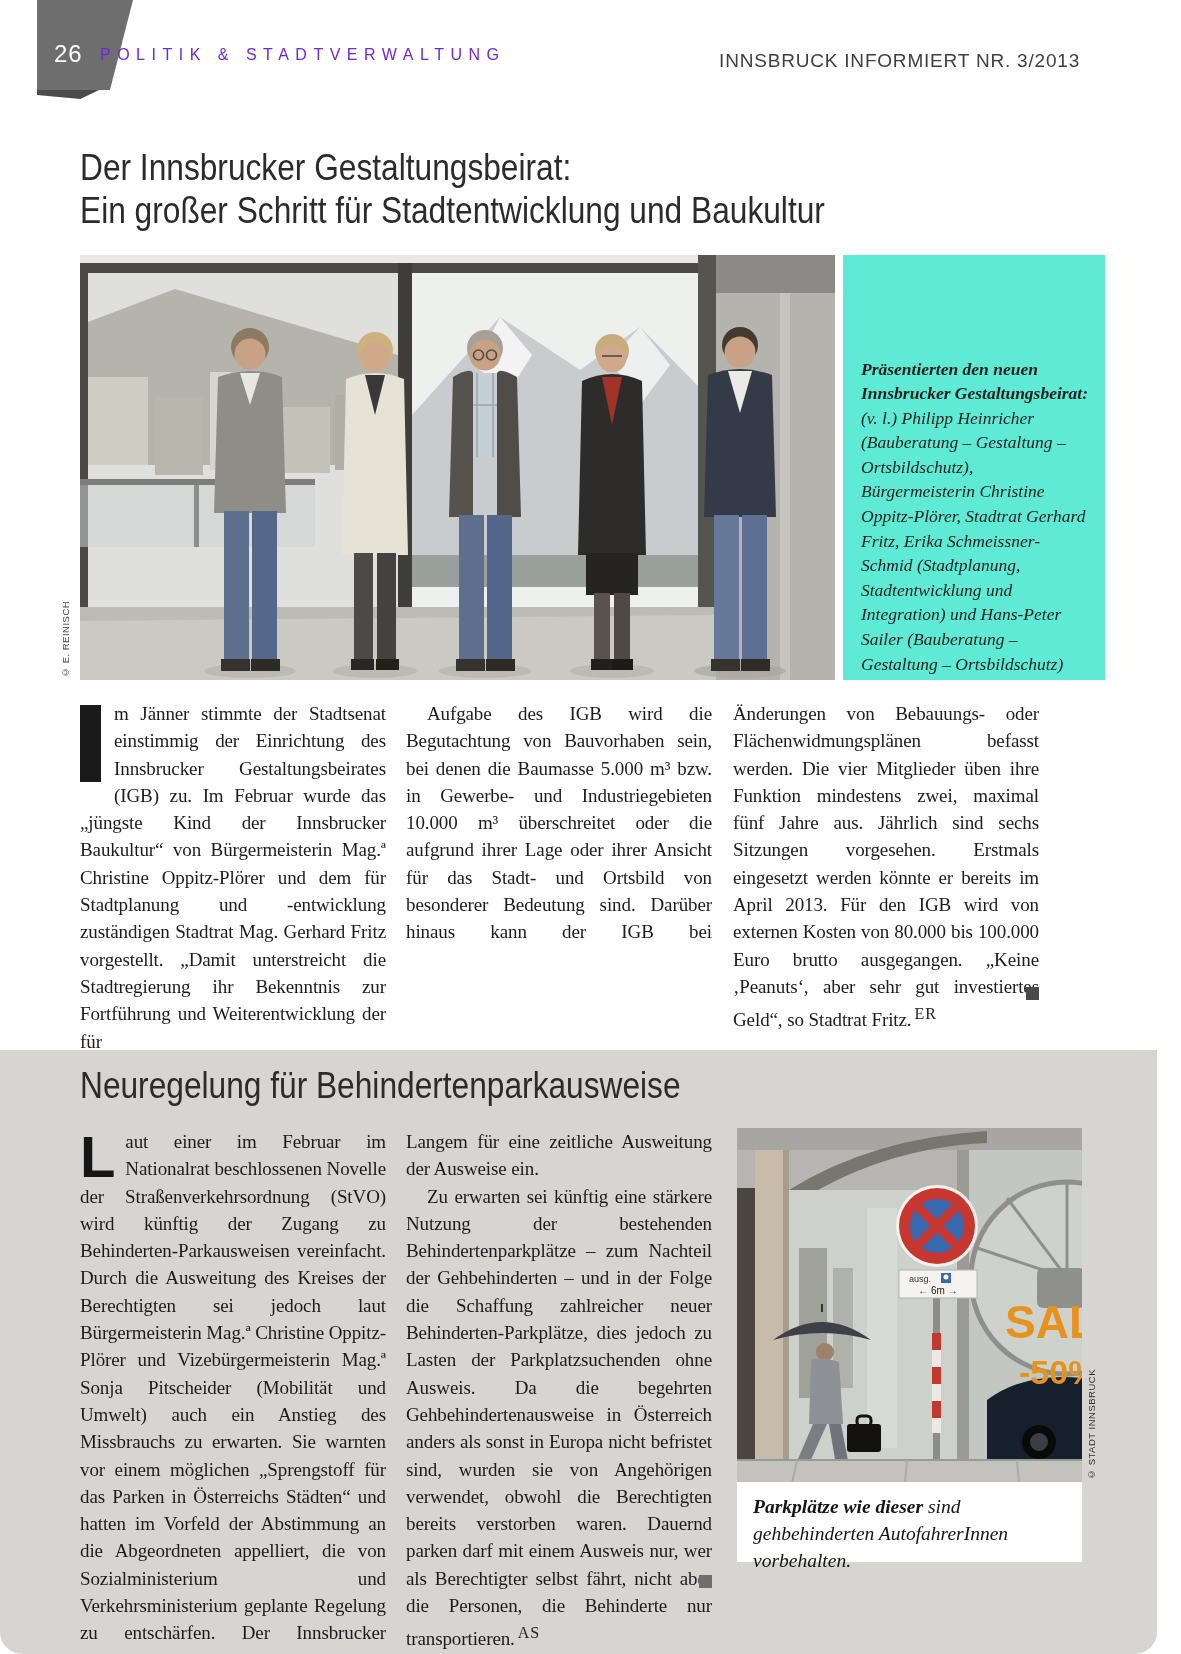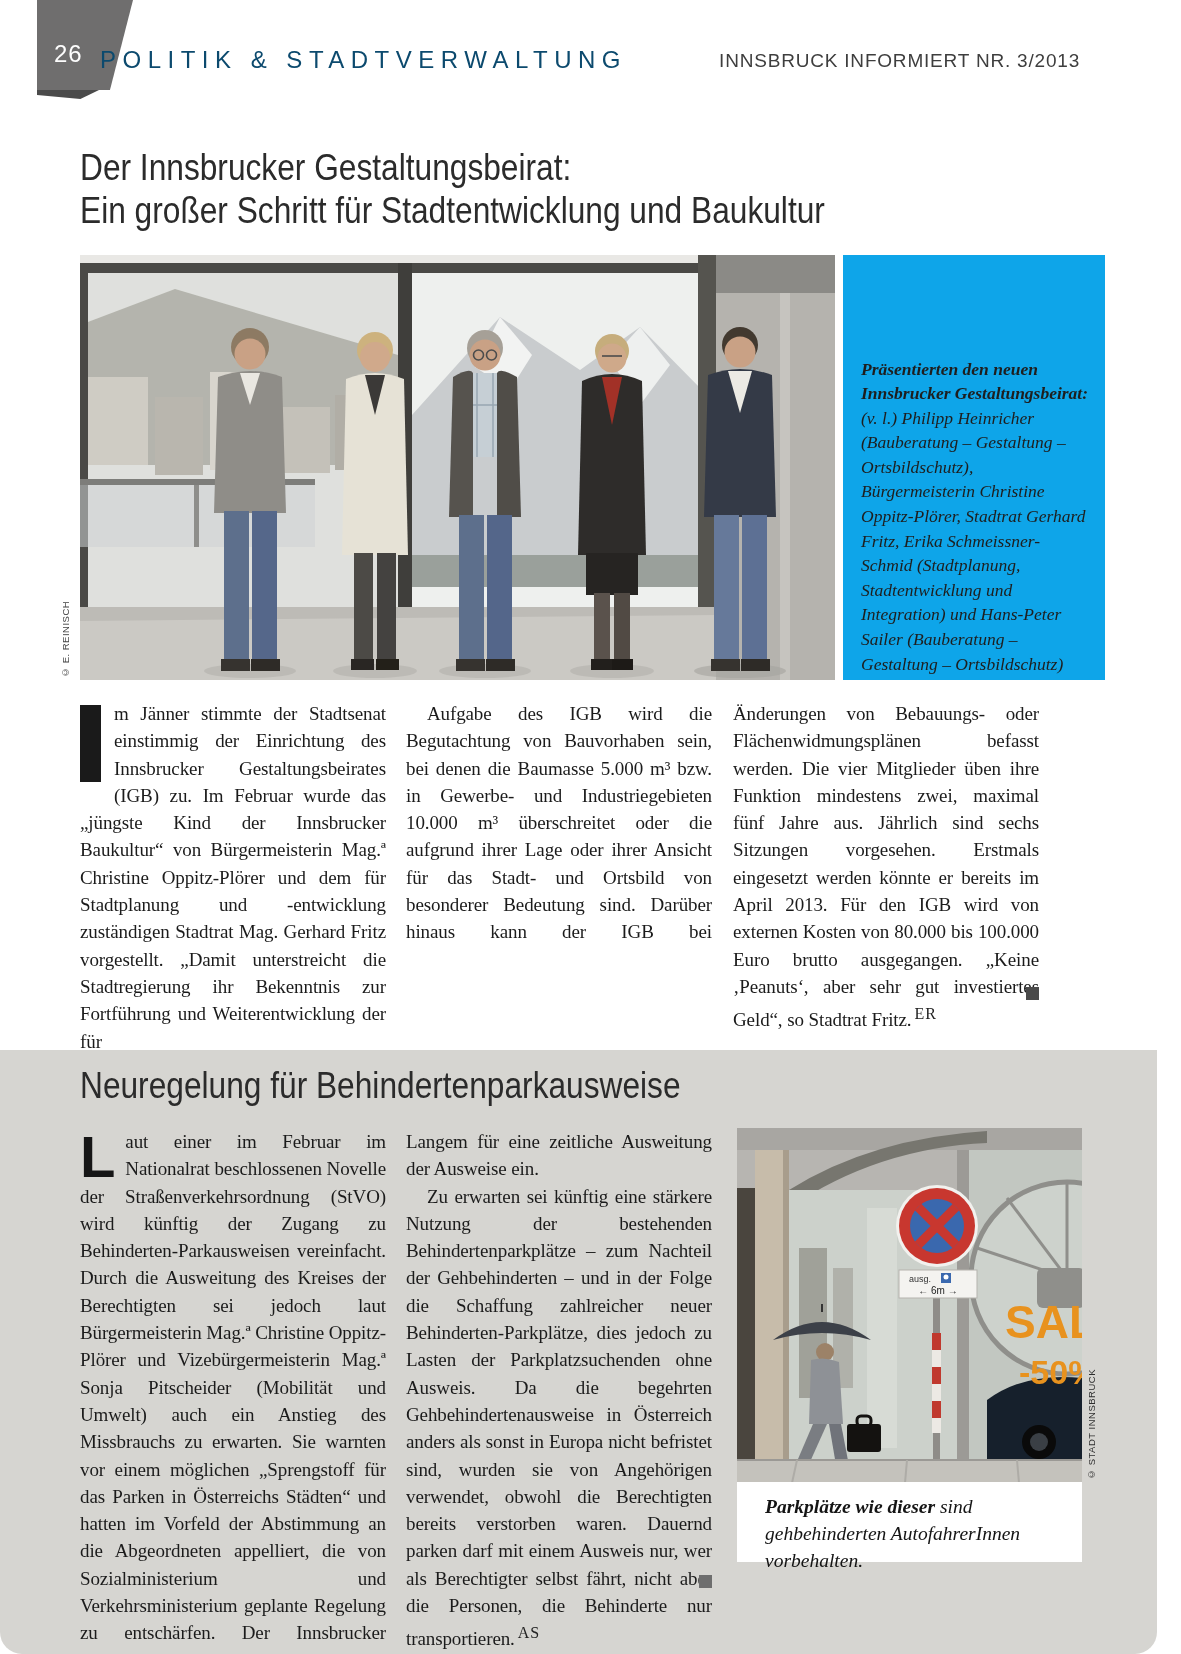--- a/index.html
+++ b/index.html
@@ -7,36 +7,36 @@
         font-family:"Liberation Serif",serif;color:#1b1b1b;border-radius:22px;}
 
   
   .page-tab{position:absolute;left:37px;top:0;width:96px;height:90px;background:#6f6e6e;
             clip-path:polygon(0 0,100% 0,76% 100%,0 100%);}
   .page-tab-num{position:absolute;left:17px;top:40px;font-family:"Liberation Sans",sans-serif;
                 font-size:24px;color:#fdfdfd;letter-spacing:1px;}
   .page-tab-shadow{position:absolute;left:37px;top:90px;width:62px;height:9px;background:#4b4b4b;
                    clip-path:polygon(0 0,100% 0,70% 100%,0 55%);}
   .section-title{position:absolute;left:100px;top:46px;font-family:"Liberation Sans",sans-serif;
-                 font-size:24px;letter-spacing:6.5px;color:#0c4a6e;white-space:nowrap;}
+                 font-size:16px;letter-spacing:6.5px;color:#6d28d9;white-space:nowrap;}
   .issue-label{position:absolute;right:77px;top:50px;font-family:"Liberation Sans",sans-serif;
                font-size:19px;letter-spacing:.8px;color:#3e3e3e;white-space:nowrap;}
 
   
   .headline{position:absolute;font-family:"Liberation Sans",sans-serif;color:#2b2b2b;
             transform:scaleX(.88);transform-origin:0 0;white-space:nowrap;}
   .headline-1{left:80px;top:146px;font-size:36px;line-height:43px;}
   .headline-2{left:80px;top:1064px;font-size:36px;line-height:43px;}
 
   
   .photo1{position:absolute;left:80px;top:255px;width:755px;height:425px;overflow:hidden;background:#e9e8e5;}
   .credit-left{position:absolute;left:60px;top:586px;height:92px;writing-mode:vertical-rl;
                transform:rotate(180deg);font-family:"Liberation Sans",sans-serif;font-size:9.5px;
                letter-spacing:.5px;color:#444;white-space:nowrap;}
-  .caption-box{position:absolute;left:843px;top:255px;width:262px;height:425px;background:#0ea5e9;
+  .caption-box{position:absolute;left:843px;top:255px;width:262px;height:425px;background:#5eead4;
                box-sizing:border-box;padding:84px 16px 0 18px;font-style:italic;font-size:17.5px;
                line-height:24.6px;color:#1e1e1e;}
   .caption-box strong{font-weight:bold;}
 
   
   .col{position:absolute;width:306px;text-align:justify;font-size:19px;line-height:27.3px;
        color:#1b1b1b;letter-spacing:-0.1px;hyphens:auto;}
   .col p{margin:0;}
   .cont{text-align-last:justify;}
   .indent{text-indent:1.1em;}
@@ -55,21 +55,21 @@
 
   
   .band{position:absolute;left:0;top:1050px;width:1181px;height:604px;background:#d6d5d1;}
 
   
   .photo2{position:absolute;left:737px;top:1128px;width:345px;height:354px;overflow:hidden;background:#b7b5b1;}
   .credit-right{position:absolute;left:1086px;top:1352px;height:128px;writing-mode:vertical-rl;
                 transform:rotate(180deg);font-family:"Liberation Sans",sans-serif;font-size:9.5px;
                 letter-spacing:.5px;color:#2e2e2e;white-space:nowrap;}
   .caption2{position:absolute;left:737px;top:1482px;width:345px;height:80px;background:#ffffff;
-            box-sizing:border-box;padding:11px 14px 0 28px;font-style:italic;font-size:19.5px;
+            box-sizing:border-box;padding:11px 14px 0 16px;font-style:italic;font-size:19.5px;
             line-height:27px;color:#141414;}
   .caption2 strong{font-weight:bold;}
 </style>
 </head>
 <body>
 
 <div class="page">
 
   <div class="page-tab">
     <span class="page-tab-num">26</span>

